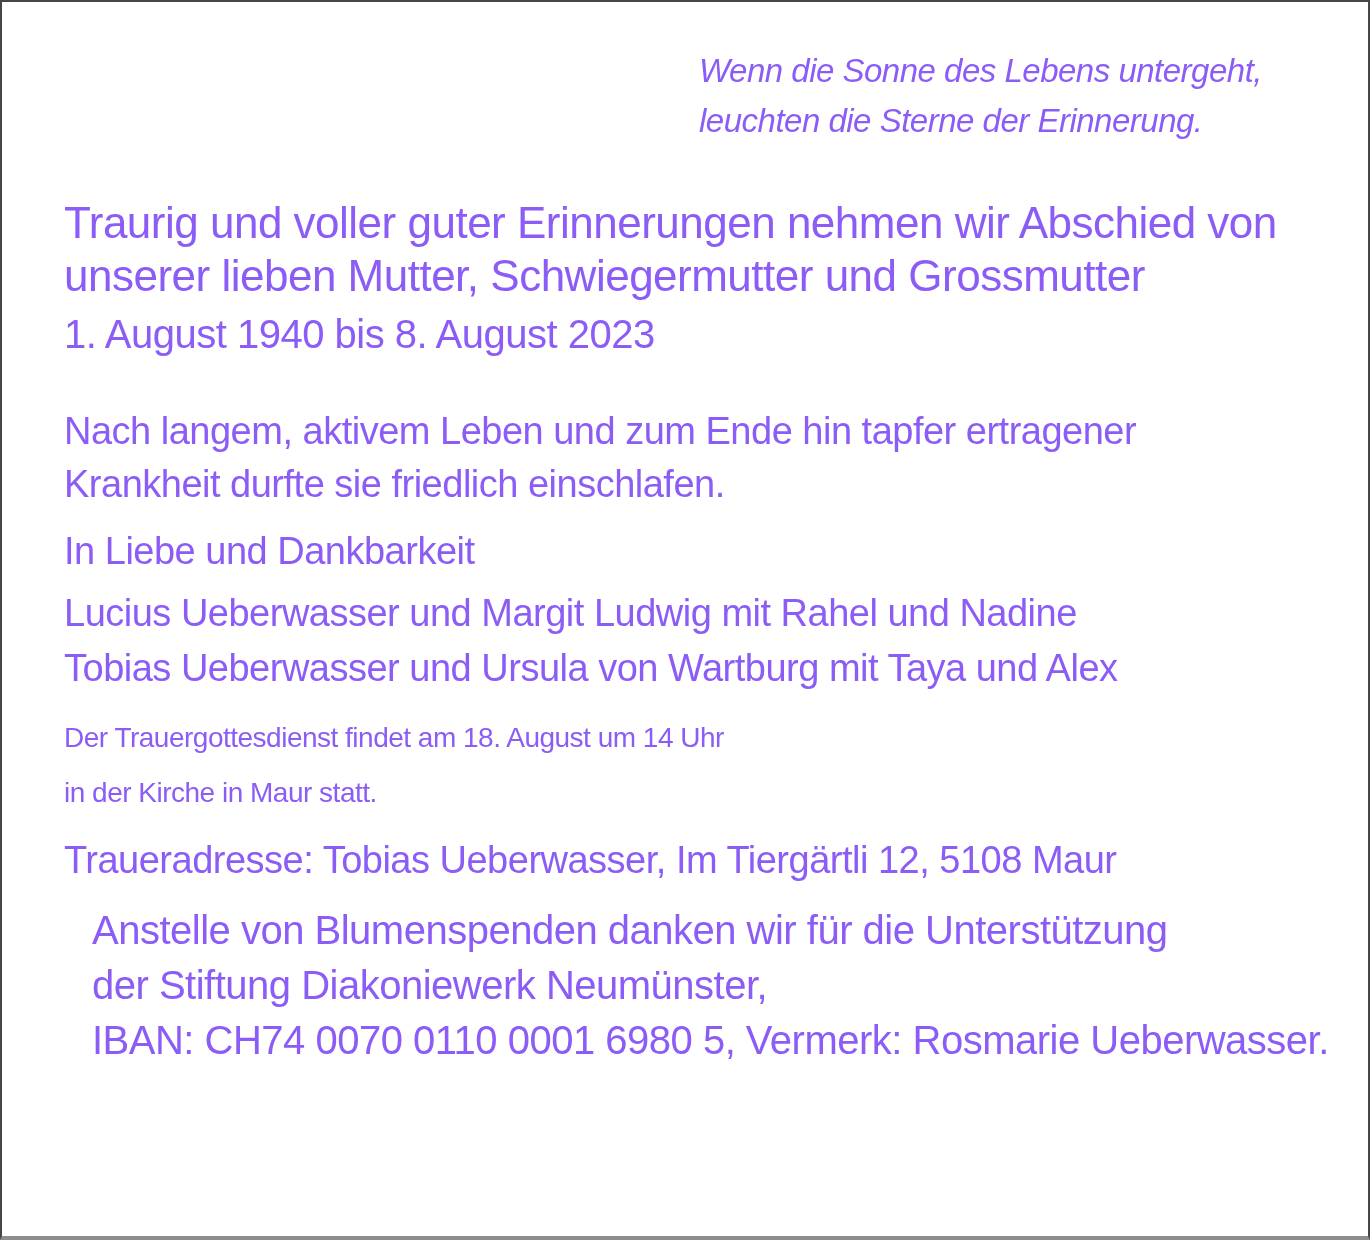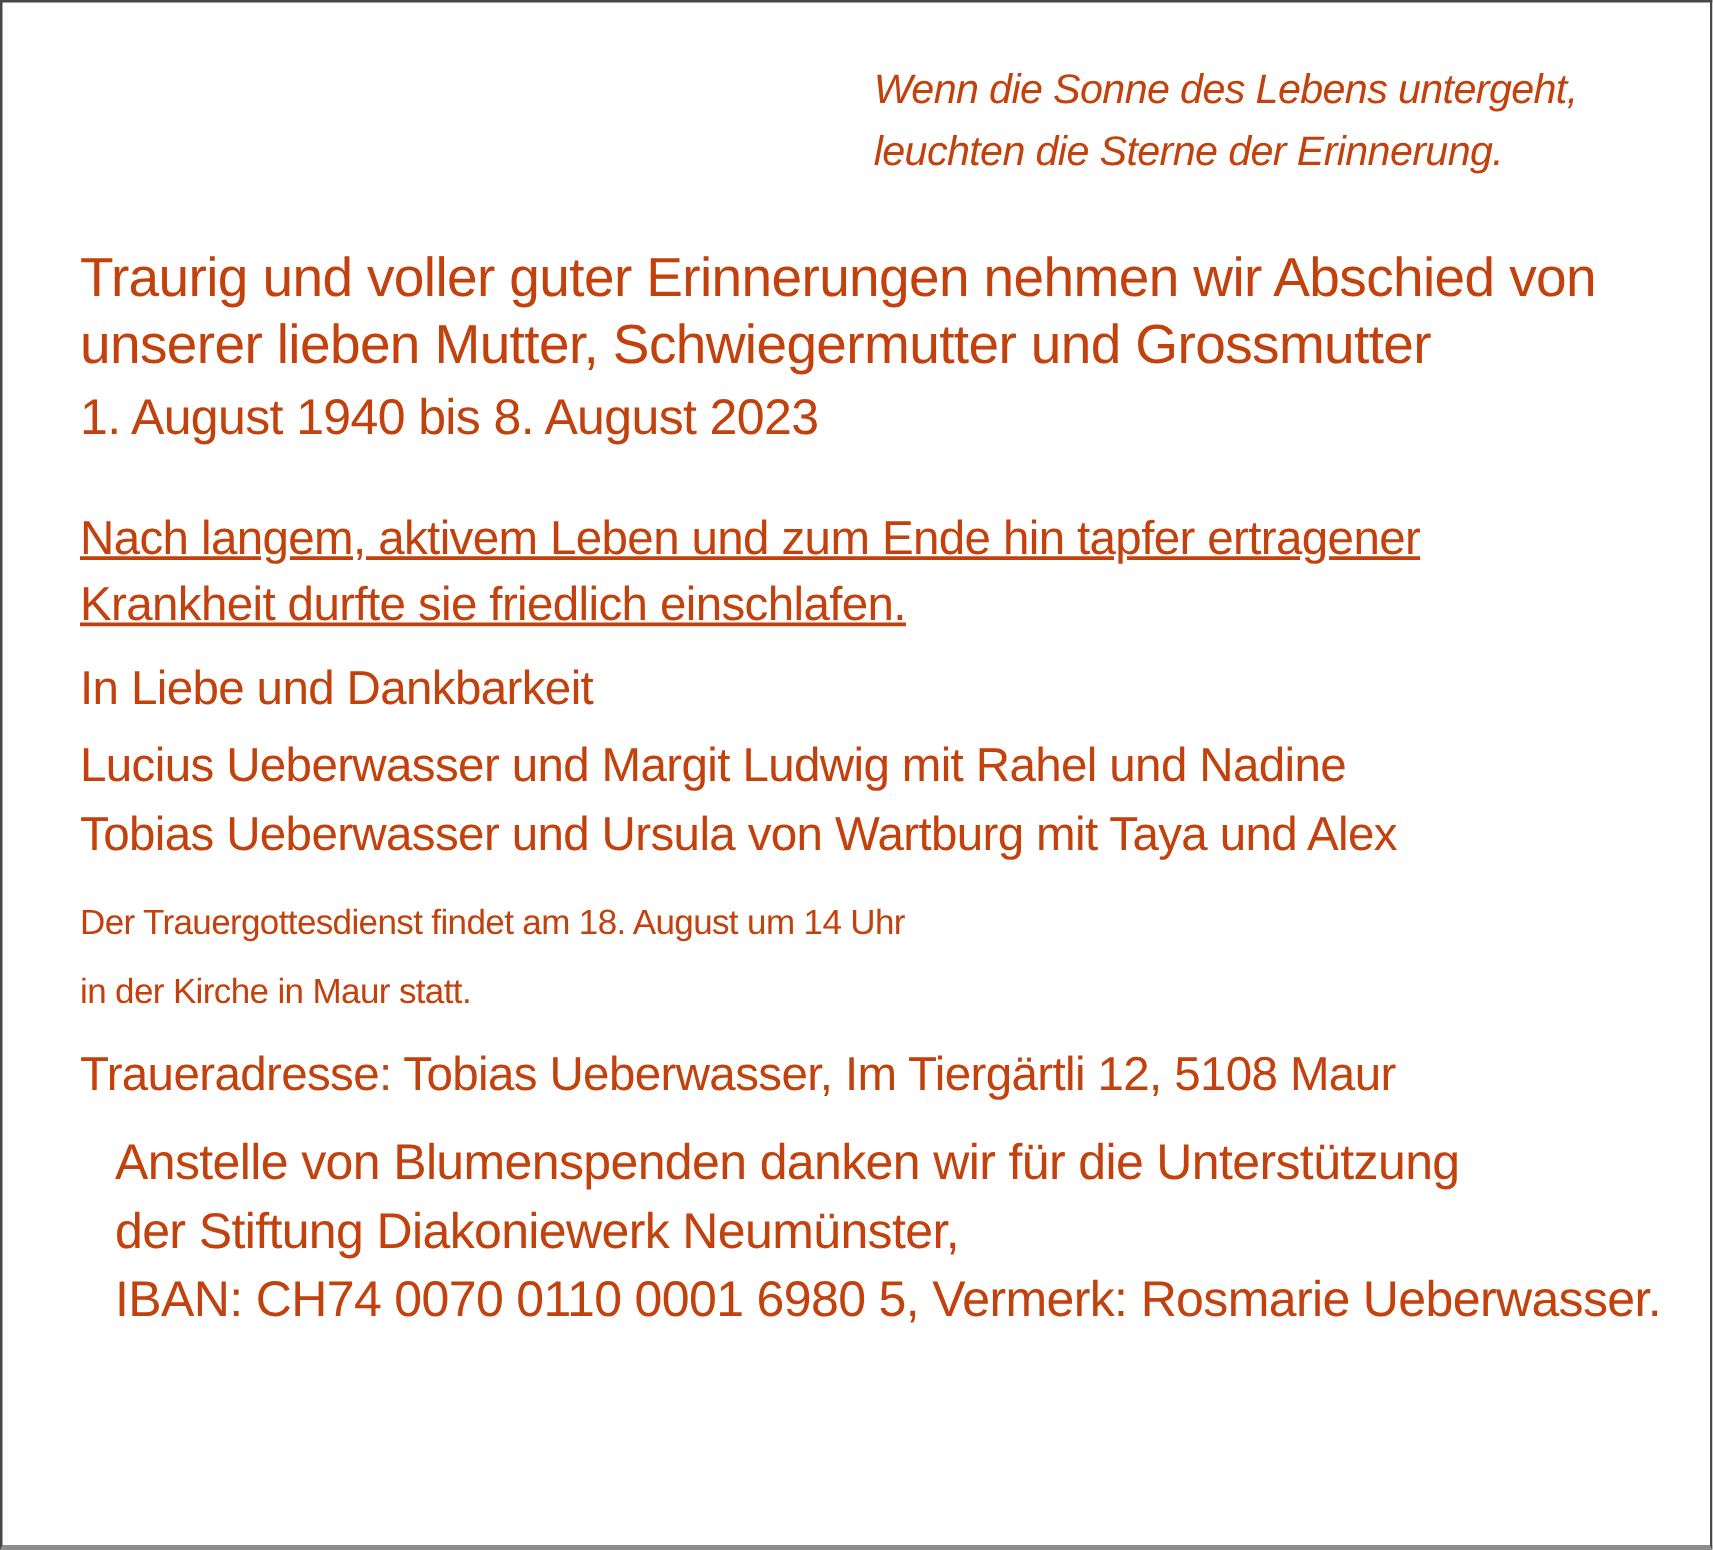--- a/index.html
+++ b/index.html
@@ -10,21 +10,21 @@
   .page {
     position: relative;
     width: 1370px;
     height: 1240px;
     box-sizing: border-box;
     background: #ffffff;
     border: 2px solid #474747;
     border-bottom: 4px solid #8e8e8e;
     padding: 30px 50px 20px 62px;
     font-family: "Liberation Sans", sans-serif;
-    color: #c2410c;
+    color: #8b5cf6;
     letter-spacing: -0.5px;
     overflow: hidden;
   }
   .quote {
     margin-top: 14px;
     margin-left: 635px;
     font-style: italic;
     font-size: 33px;
     line-height: 50px;
     white-space: nowrap;
@@ -43,21 +43,20 @@
   }
   .dates {
     margin-top: 6px;
     font-size: 40px;
     line-height: 53px;
   }
   .passing {
     margin-top: 44px;
     font-size: 38px;
     line-height: 53px;
-    text-decoration: underline;
   }
   .condolence {
     margin-top: 14px;
     font-size: 38px;
     line-height: 53px;
   }
   .family {
     margin-top: 8px;
     font-size: 38px;
     line-height: 55px;

